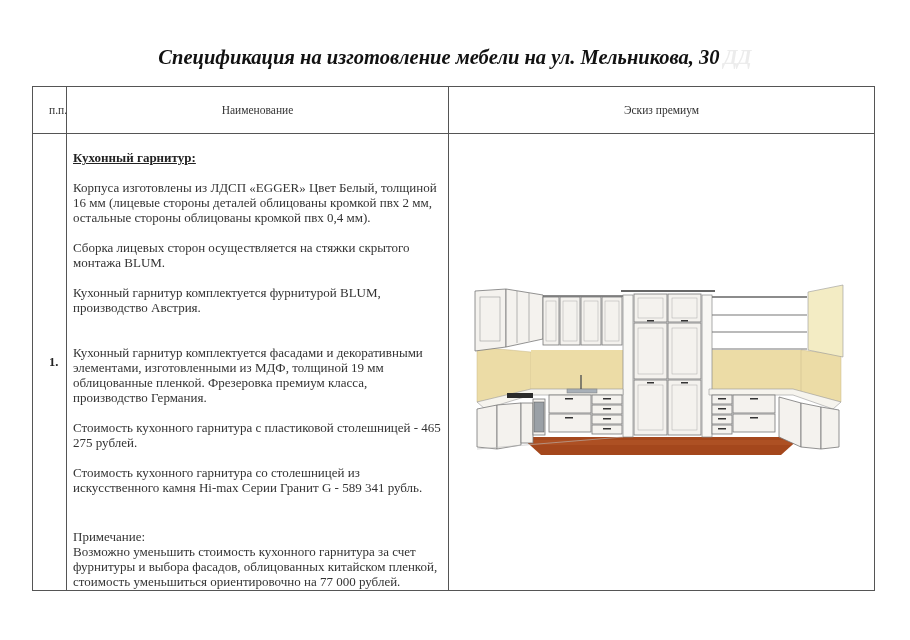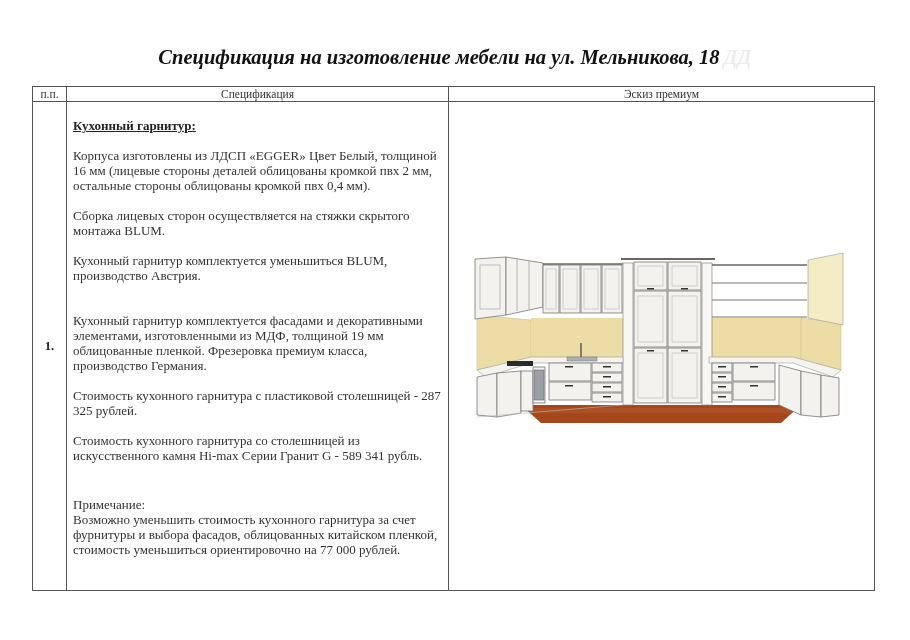--- a/index.html
+++ b/index.html
@@ -3,63 +3,63 @@
 <meta charset="utf-8">
 <style>
   html, body { margin:0; padding:0; background:#ffffff; }
   body { width:910px; height:640px; position:relative; overflow:hidden;
          font-family:"Liberation Serif","DejaVu Serif",serif; color:#1a1a1a; }
   .title { position:absolute; left:0; top:46px; width:910px; text-align:center;
            font-size:20.5px; font-weight:bold; font-style:italic; color:#111; letter-spacing:0; }
   .title .ghost { color:#ececec; font-weight:bold; margin-left:4px; }
   table.spec { position:absolute; left:32px; top:86px; width:843px; height:505px;
                border-collapse:collapse; table-layout:fixed; }
-  table.spec td, table.spec th { border:1.5px solid #555; padding:0; vertical-align:top; }
+  table.spec td, table.spec th { border:1.5px solid #555; padding:16px; vertical-align:top; }
   table.spec th { font-weight:normal; font-size:11.5px; height:14px; line-height:14px;
                   text-align:center; color:#333; }
   .col-num { width:34px; }
   .col-name { width:382px; }
   .num-cell { vertical-align:middle !important; text-align:center; font-weight:bold; font-size:12.5px; color:#222; }
   .desc { padding:16px 6px 0 6px !important; font-size:13px; line-height:15px; color:#333; }
   .desc p { margin:0 0 15px 0; }
   .desc .head { font-weight:bold; text-decoration:underline; color:#222; margin-bottom:15px; }
   .desc .gap2 { margin-top:30px; }
   .sketch-cell { position:relative; }
   .sketch { position:absolute; left:22px; top:143px; width:380px; height:185px; }
 </style>
 </head>
 <body>
 
 <div class="title">
-  <span>Спецификация на изготовление мебели на ул. Мельникова, 18</span><span class="ghost">ДД</span>
+  <span>Спецификация на изготовление мебели на ул. Мельникова, 30</span><span class="ghost">ДД</span>
 </div>
 
 <table class="spec">
   <colgroup>
     <col class="col-num">
       <col class="col-name">
       <col>
   </colgroup>
   <thead>
     <tr>
       <th>п.п.</th>
-      <th>Спецификация</th>
+      <th>Наименование</th>
       <th>Эскиз премиум</th>
     </tr>
   </thead>
   <tbody>
     <tr>
       <td class="num-cell">1.</td>
       <td class="desc">
         <p class="head">Кухонный гарнитур:</p>
         <p>Корпуса изготовлены из ЛДСП «EGGER» Цвет Белый,  толщиной 16 мм (лицевые стороны деталей облицованы  кромкой  пвх 2 мм, остальные стороны облицованы кромкой пвх 0,4 мм).</p>
         <p>Сборка лицевых сторон осуществляется на стяжки скрытого монтажа BLUM.</p>
-        <p>Кухонный гарнитур комплектуется уменьшиться BLUM, производство Австрия.</p>
+        <p>Кухонный гарнитур комплектуется фурнитурой BLUM, производство Австрия.</p>
         <p class="gap2">Кухонный гарнитур комплектуется  фасадами и декоративными элементами,  изготовленными  из МДФ, толщиной 19 мм облицованные пленкой. Фрезеровка премиум класса, производство Германия.</p>
-        <p>Стоимость кухонного гарнитура с пластиковой столешницей - 287 325 рублей.</p>
+        <p>Стоимость кухонного гарнитура с пластиковой столешницей - 465 275 рублей.</p>
         <p>Стоимость кухонного гарнитура со столешницей из искусственного камня Hi-max Серии Гранит G -  589 341 рубль.</p>
         <div class="gap2" style="margin-top:34px;">
           <div>Примечание:</div>
           <div>Возможно уменьшить стоимость кухонного гарнитура за счет фурнитуры и выбора фасадов, облицованных китайском пленкой, стоимость уменьшиться ориентировочно на 77 000 рублей.</div>
         </div>
       </td>
       <td class="sketch-cell">
         <svg class="sketch" viewBox="0 0 380 185" xmlns="http://www.w3.org/2000/svg">
 
           <polygon points="50,160 330,160 310,178 70,178" fill="#a4471c"></polygon>

